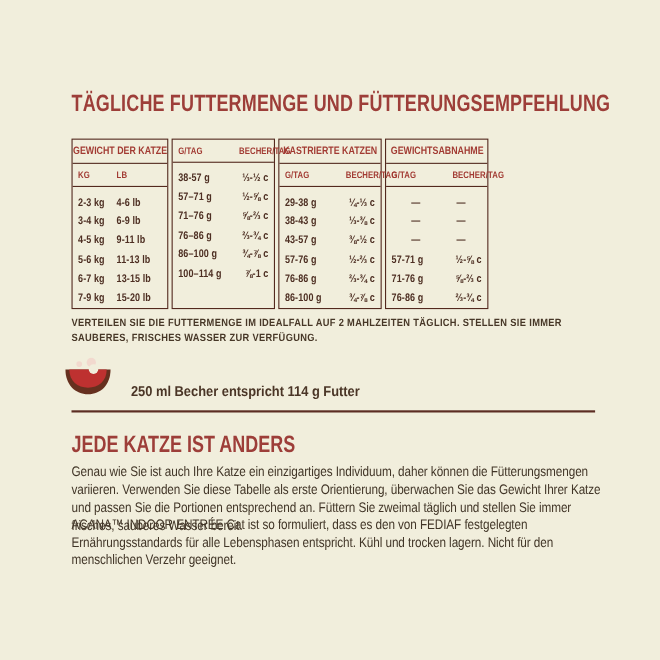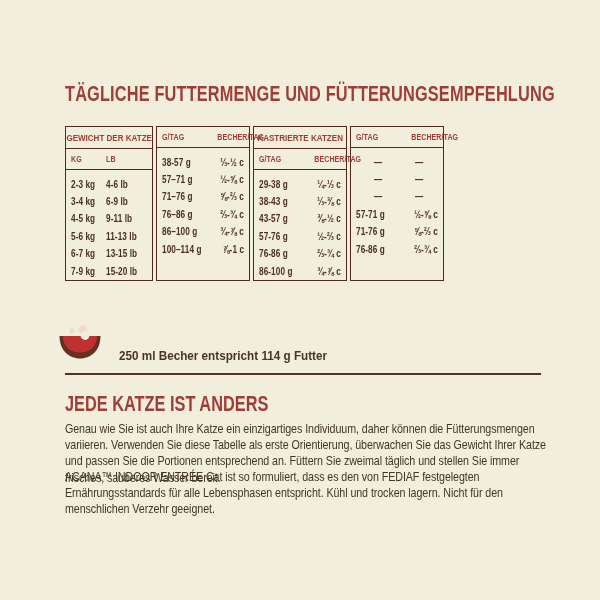--- a/index.html
+++ b/index.html
@@ -195,20 +195,23 @@
             <div class="cell c0"><span class="cnd">76-86 g</span></div>
             <div class="cell c1"><span class="cnd">⅔-¾ c</span></div>
           </div>
           <div class="trow">
             <div class="cell c0"><span class="cnd">86-100 g</span></div>
             <div class="cell c1"><span class="cnd">¾-⅞ c</span></div>
           </div>
         </div>
       </div>
       <div class="group">
+        <div class="ghead">
+          <span class="cnd ctr">GEWICHTSABNAHME</span>
+        </div>
         <div class="gsub">
           <div class="cell c0"><span class="cnd">G/TAG</span></div>
           <div class="cell c1"><span class="cnd rgt">BECHER/TAG</span></div>
         </div>
         <div class="grows">
           <div class="trow">
             <div class="cell c0 dash"><span class="cnd">—</span></div>
             <div class="cell c1 dash"><span class="cnd">—</span></div>
           </div>
           <div class="trow">
@@ -228,20 +231,23 @@
             <div class="cell c1"><span class="cnd">⅝-⅔ c</span></div>
           </div>
           <div class="trow">
             <div class="cell c0"><span class="cnd">76-86 g</span></div>
             <div class="cell c1"><span class="cnd">⅔-¾ c</span></div>
           </div>
         </div>
       </div>
     </div>
 
+  <div class="block-note">
+    <div class="note-inner">VERTEILEN SIE DIE FUTTERMENGE IM IDEALFALL AUF 2 MAHLZEITEN TÄGLICH. STELLEN SIE IMMER SAUBERES, FRISCHES WASSER ZUR VERFÜGUNG.</div>
+  </div>
 
   <div class="block-cup">
     <svg class="cup-icon" viewBox="0 0 44 38" xmlns="http://www.w3.org/2000/svg">
       <circle cx="14" cy="6" r="2.6" fill="#F2D5CB" opacity="0.85"></circle>
       <circle cx="25" cy="4.5" r="4.2" fill="#F2D5CB" opacity="0.85"></circle>
       <path d="M1.5 11 L42.5 11 C42.5 25 33.5 33.5 22 33.5 C10.5 33.5 1.5 25 1.5 11 Z" fill="#66301F"></path>
       <path d="M5 11 L39 11 C39 21.5 31.5 27.5 22 27.5 C12.5 27.5 5 21.5 5 11 Z" fill="#BE3130"></path>
       <circle cx="27" cy="10.5" r="4.4" fill="#F1EEDC"></circle>
     </svg>
     <span class="cup-text">250 ml Becher entspricht 114 g Futter</span>

